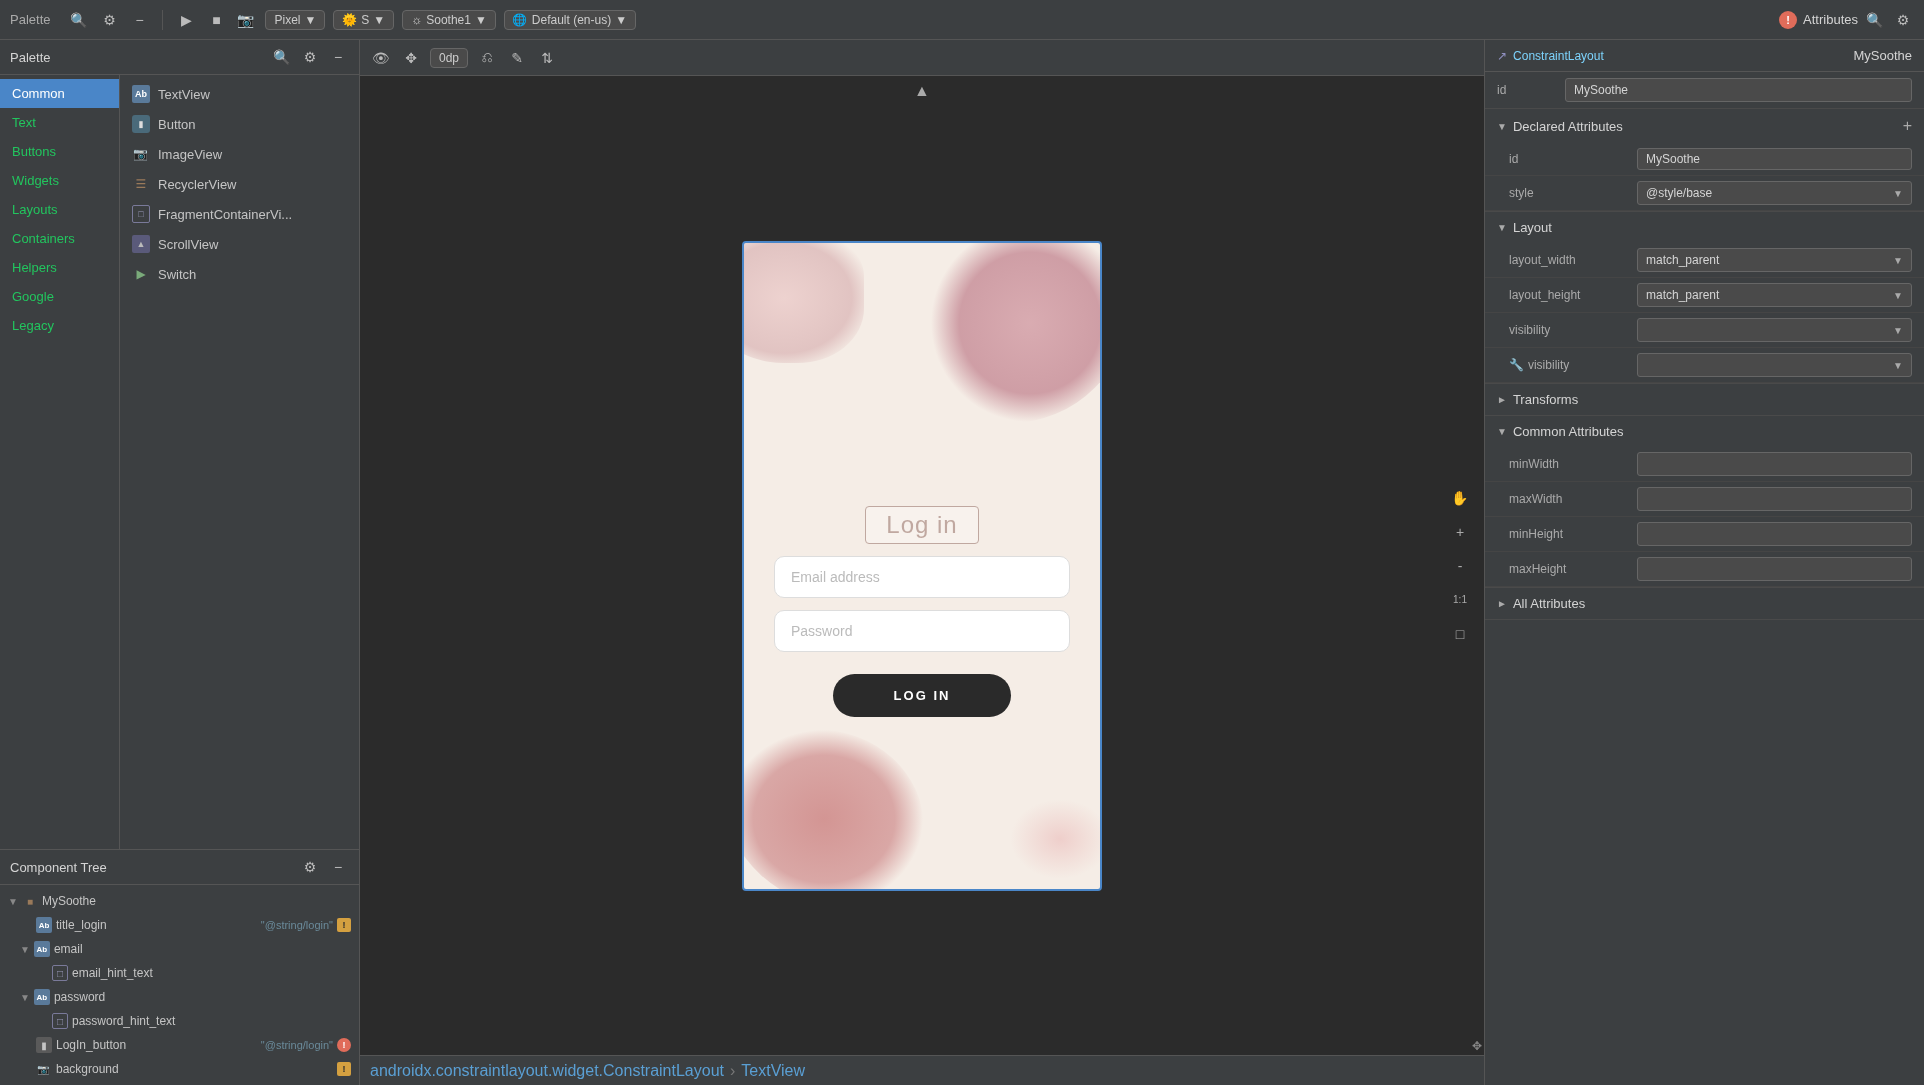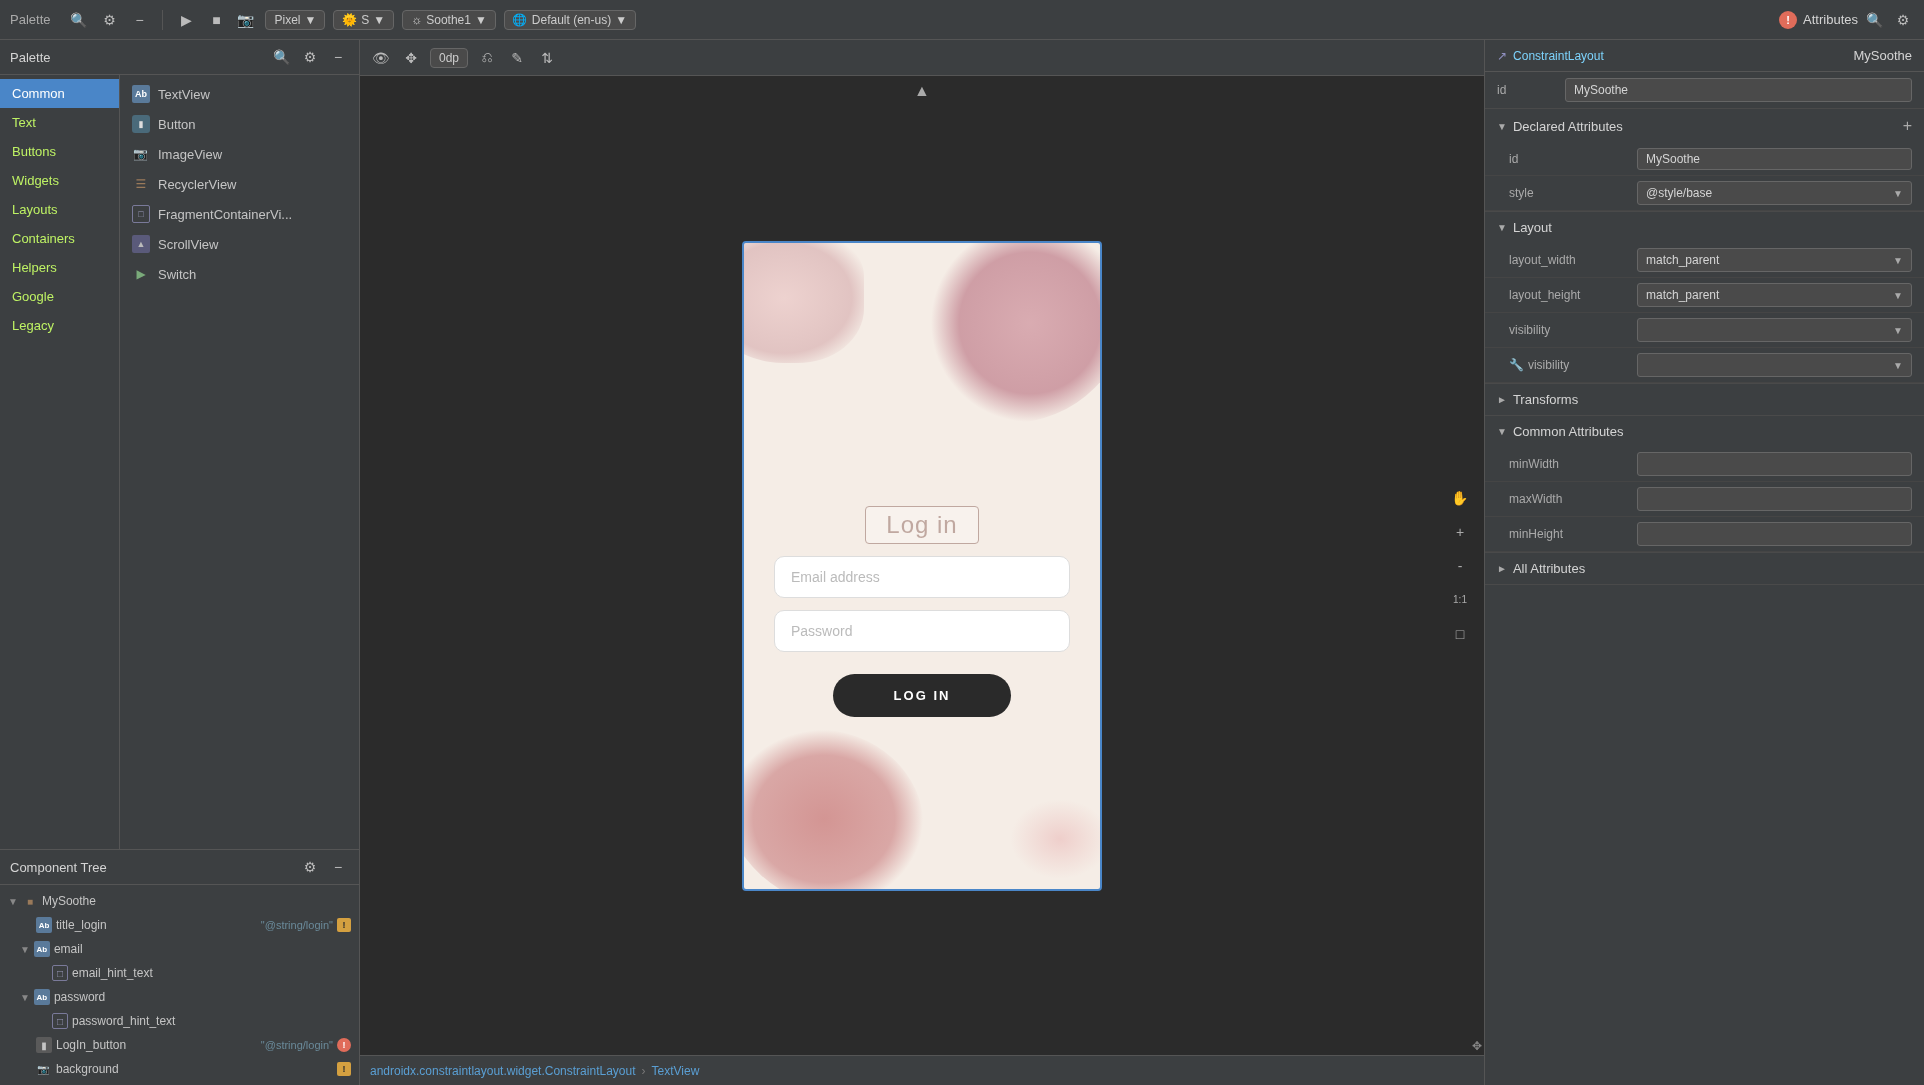--- a/index.html
+++ b/index.html
@@ -120,21 +120,21 @@
       width: 120px;
       background: #3c3f41;
       border-right: 1px solid #555;
       overflow-y: auto;
       padding: 4px 0;
     }
     .nav-item {
       padding: 7px 12px;
       cursor: pointer;
       font-size: 13px;
-      color: #bef264;
+      color: #22c55e;
       border-radius: 0;
     }
     .nav-item.active {
       background: #4a86c8;
       color: white;
     }
     .palette-items {
       flex: 1;
       overflow-y: auto;
       padding: 4px 0;
@@ -334,21 +334,21 @@
       border-radius: 3px;
     }
 
     .canvas-bottom {
       height: 30px;
       background: #3c3f41;
       border-top: 1px solid #555;
       display: flex;
       align-items: center;
       padding: 0 10px;
-      font-size: 12px;
+      font-size: 16px;
       color: #aaa;
       gap: 6px;
     }
     .breadcrumb-link {
       color: #5a9fd4;
       cursor: pointer;
     }
     .breadcrumb-sep { color: #777; }
 
     
@@ -931,20 +931,26 @@
         <div class="attr-value-container">
           <div class="attr-empty"></div>
         </div>
       </div>
       <div class="attr-row">
         <span class="attr-name">minHeight</span>
         <div class="attr-value-container">
           <div class="attr-empty"></div>
         </div>
       </div>
+      <div class="attr-row">
+        <span class="attr-name">maxHeight</span>
+        <div class="attr-value-container">
+          <div class="attr-empty"></div>
+        </div>
+      </div>
     </div>
 
     <div class="attr-section">
       <div class="attr-section-header">
         <span class="section-arrow">►</span>
         <span class="section-title">All Attributes</span>
       </div>
     </div>
 
   </div>

